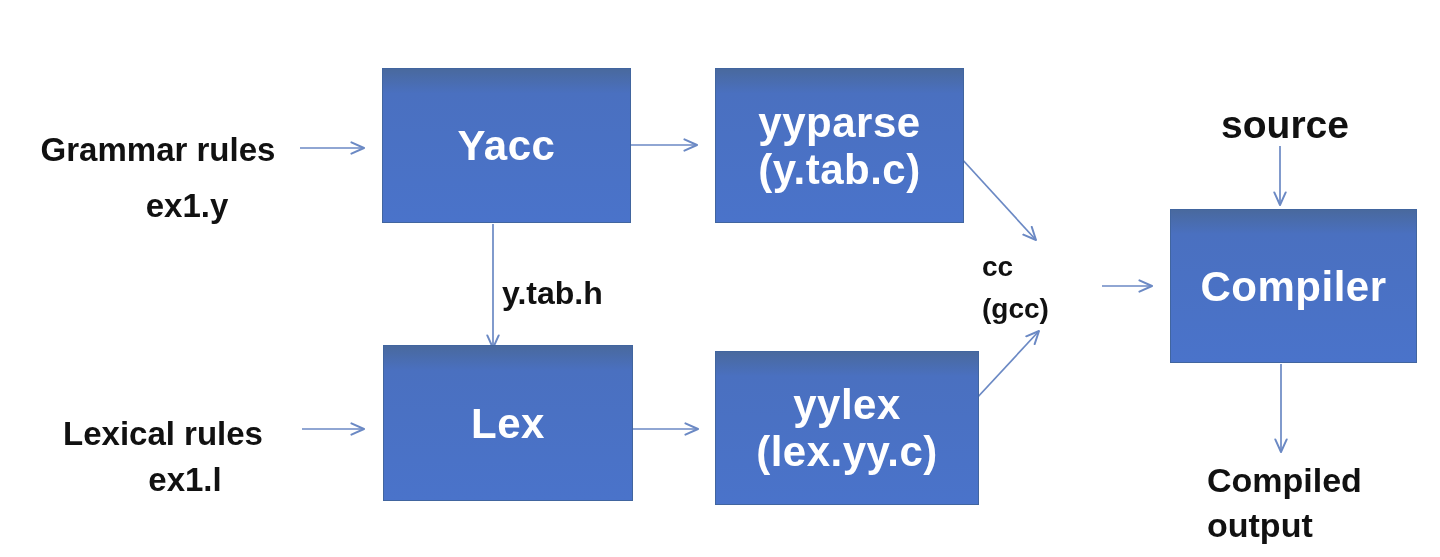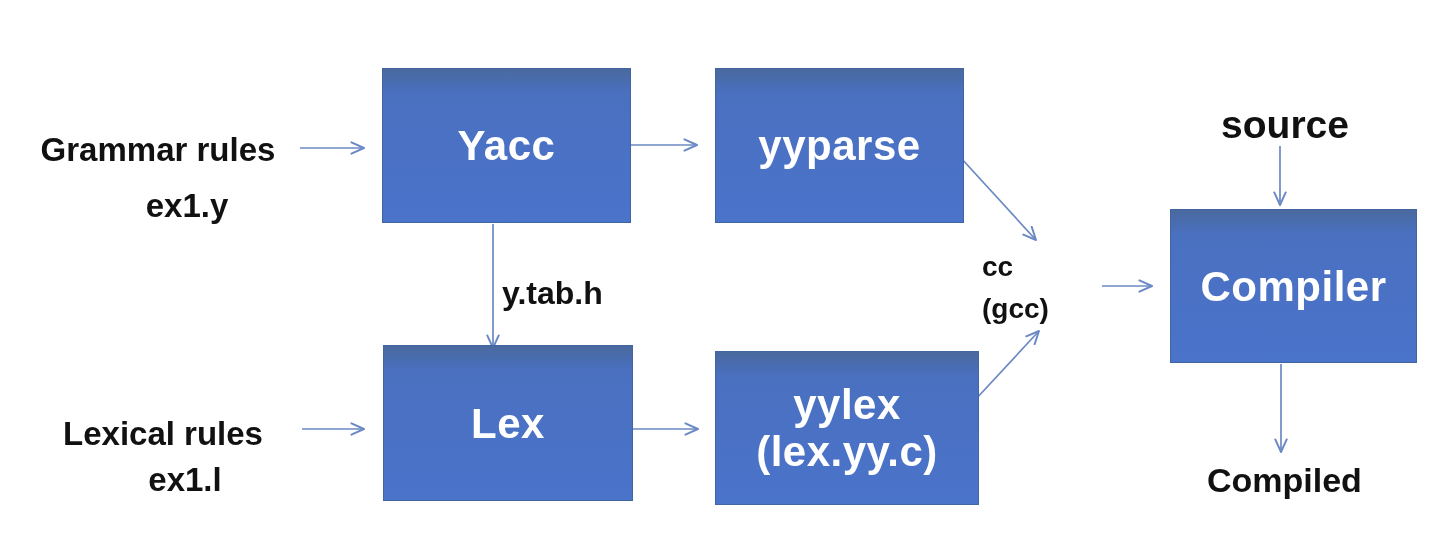--- a/index.html
+++ b/index.html
@@ -74,20 +74,21 @@
         <line x1="1280" y1="146" x2="1280" y2="205" stroke="#6b89c4" stroke-width="1.7" marker-end="url(#arw)"></line>
         <line x1="1281" y1="364" x2="1281" y2="452" stroke="#6b89c4" stroke-width="1.7" marker-end="url(#arw)"></line>
       </g>
   </svg>
   <div id="nodes-root">
       <div class="node" style="left: 367px; top: 68px; width: 249px; height: 155px;">
         <div class="node-line">Yacc</div>
       </div>
       <div class="node" style="left: 700px; top: 68px; width: 249px; height: 155px;">
         <div class="node-line">yyparse</div>
+        <div class="node-line">(y.tab.c)</div>
       </div>
       <div class="node" style="left: 368px; top: 345px; width: 250px; height: 156px;">
         <div class="node-line">Lex</div>
       </div>
       <div class="node" style="left: 700px; top: 351px; width: 264px; height: 154px;">
         <div class="node-line">yylex</div>
         <div class="node-line">(lex.yy.c)</div>
       </div>
       <div class="node" style="left: 1155px; top: 209px; width: 247px; height: 154px;">
         <div class="node-line">Compiler</div>
@@ -111,15 +112,16 @@
       </div>
       <div class="label left bold" style="left: 982px; top: 246px; font-size: 28px; line-height: 42px;">
         <div>cc</div>
         <div>(gcc)</div>
       </div>
       <div class="label center bold" style="left: 1285px; top: 102px; font-size: 39px; line-height: 45px;">
         <div>source</div>
       </div>
       <div class="label left bold" style="left: 1207px; top: 458px; font-size: 34px; line-height: 45px;">
         <div>Compiled</div>
+        <div>output</div>
       </div>
     </div>
 </div>
 
 </body></html>

